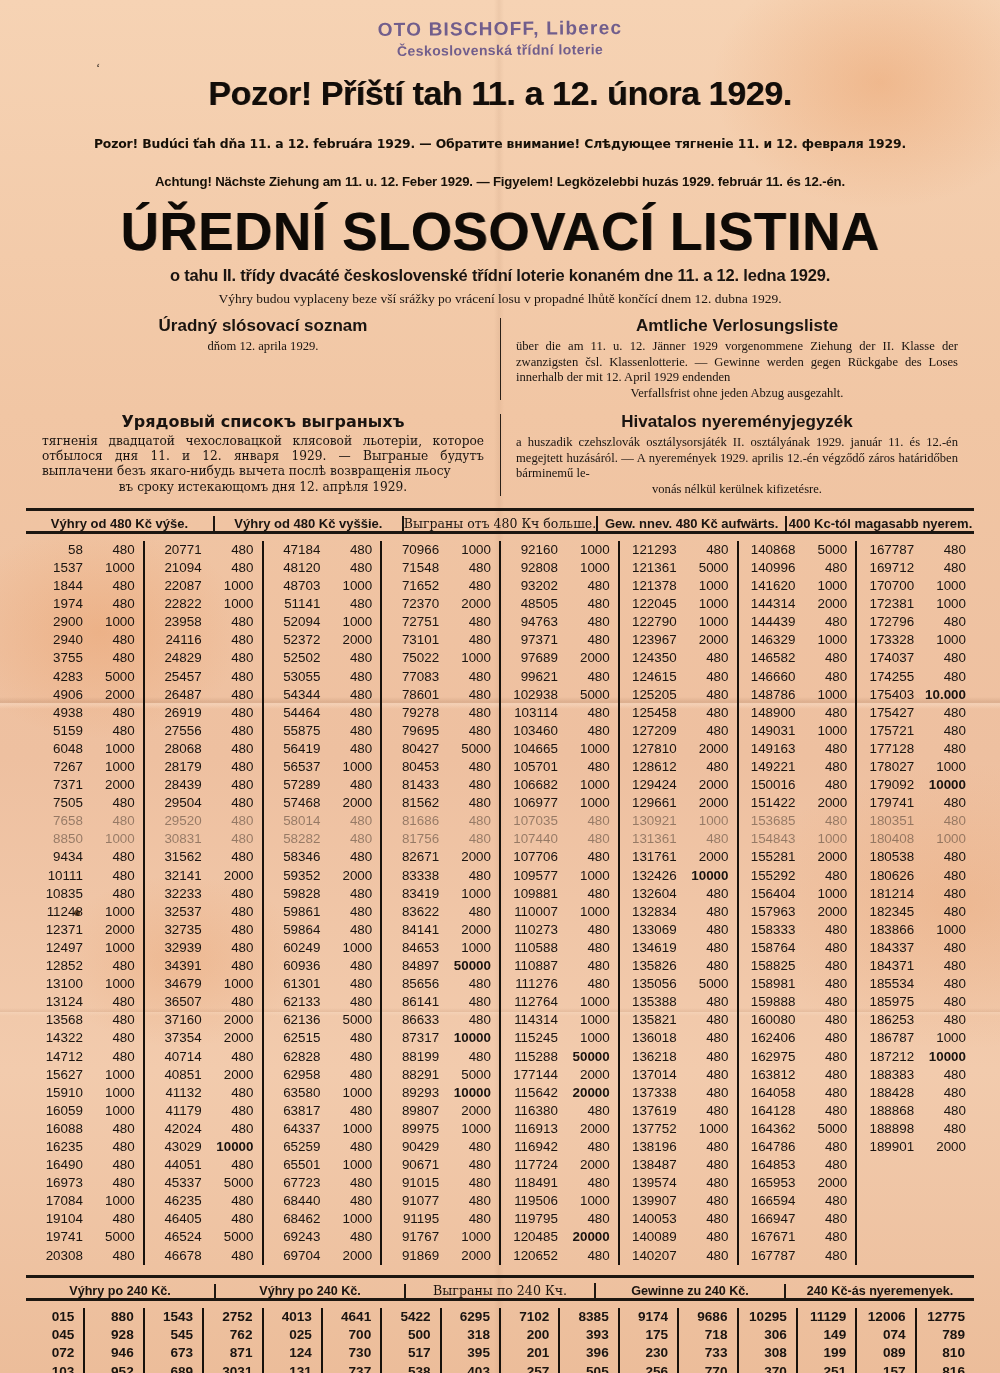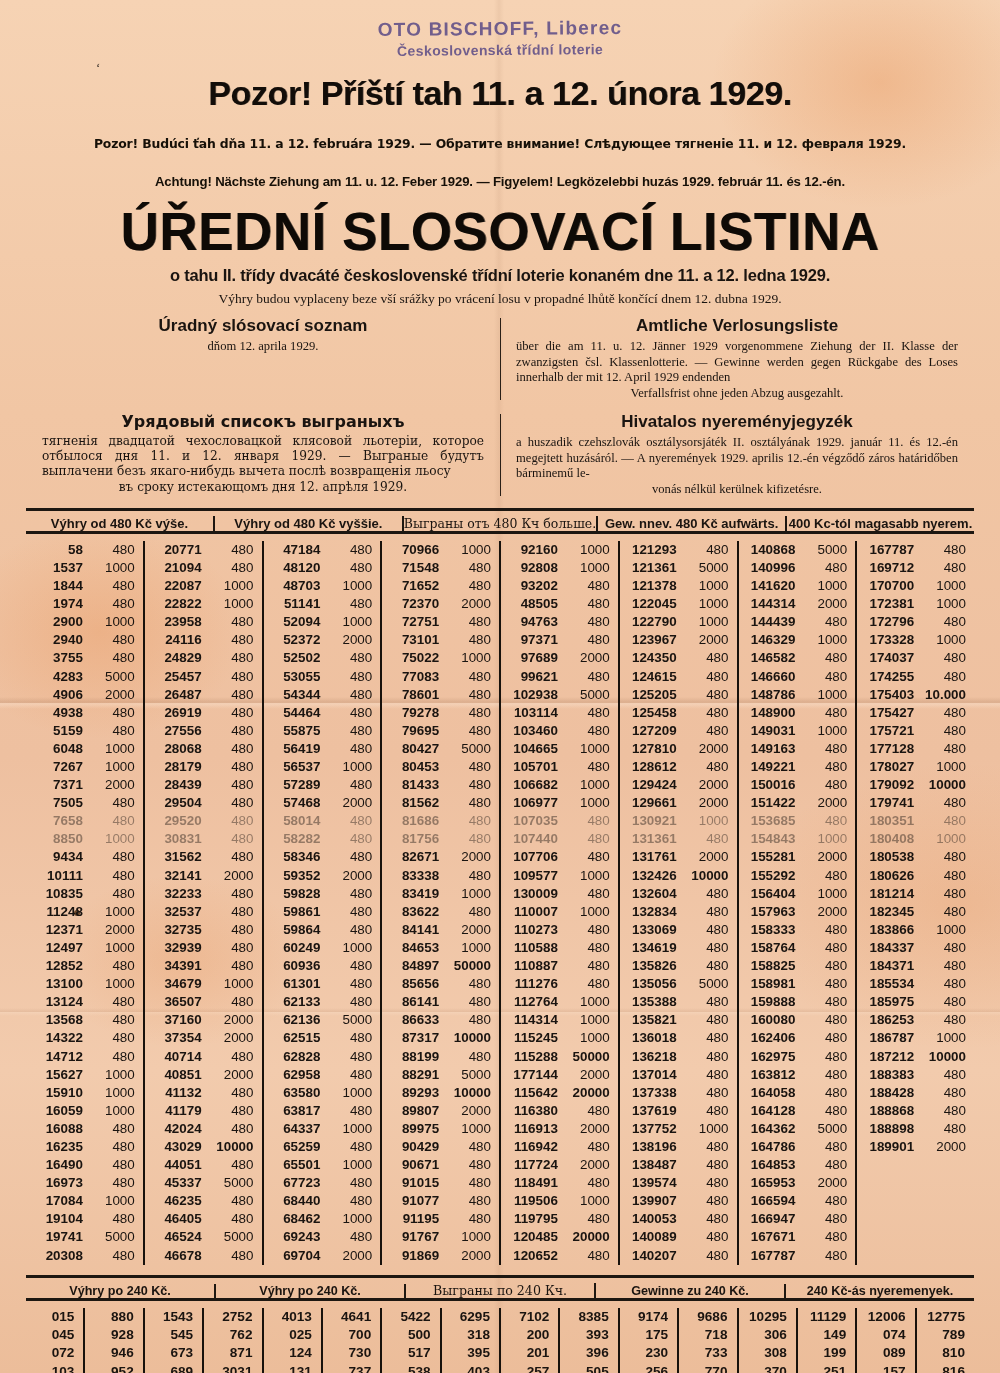--- a/index.html
+++ b/index.html
@@ -129,21 +129,21 @@
     font-size:13.4px;
   }
   .pt-group {
     flex:1 1 0;
     display:flex;
     border-right:2px solid #18120c;
     padding:0 2px;
   }
   .pt-group:last-child { border-right:none; }
   .pt-col { display:flex; flex-direction:column; }
-  .pt-col.num { flex:0 0 54%;font-weight:bold; }
+  .pt-col.num { flex:0 0 54%; }
   .pt-col.amt { flex:0 0 46%; }
   .pt-cell {
     height:18.1px; line-height:18.1px; text-align:right;
     padding-right:6px; white-space:nowrap;
   }
   .pt-cell.big { font-weight:bold; }
   .pt-cell.faded { opacity:.42; }
 
   
   .small-table {
@@ -590,21 +590,21 @@
           <div class="pt-cell">103114</div>
           <div class="pt-cell">103460</div>
           <div class="pt-cell">104665</div>
           <div class="pt-cell">105701</div>
           <div class="pt-cell">106682</div>
           <div class="pt-cell">106977</div>
           <div class="pt-cell faded">107035</div>
           <div class="pt-cell faded">107440</div>
           <div class="pt-cell">107706</div>
           <div class="pt-cell">109577</div>
-          <div class="pt-cell">130009</div>
+          <div class="pt-cell">109881</div>
           <div class="pt-cell">110007</div>
           <div class="pt-cell">110273</div>
           <div class="pt-cell">110588</div>
           <div class="pt-cell">110887</div>
           <div class="pt-cell">111276</div>
           <div class="pt-cell">112764</div>
           <div class="pt-cell">114314</div>
           <div class="pt-cell">115245</div>
           <div class="pt-cell">115288</div>
           <div class="pt-cell">177144</div>

